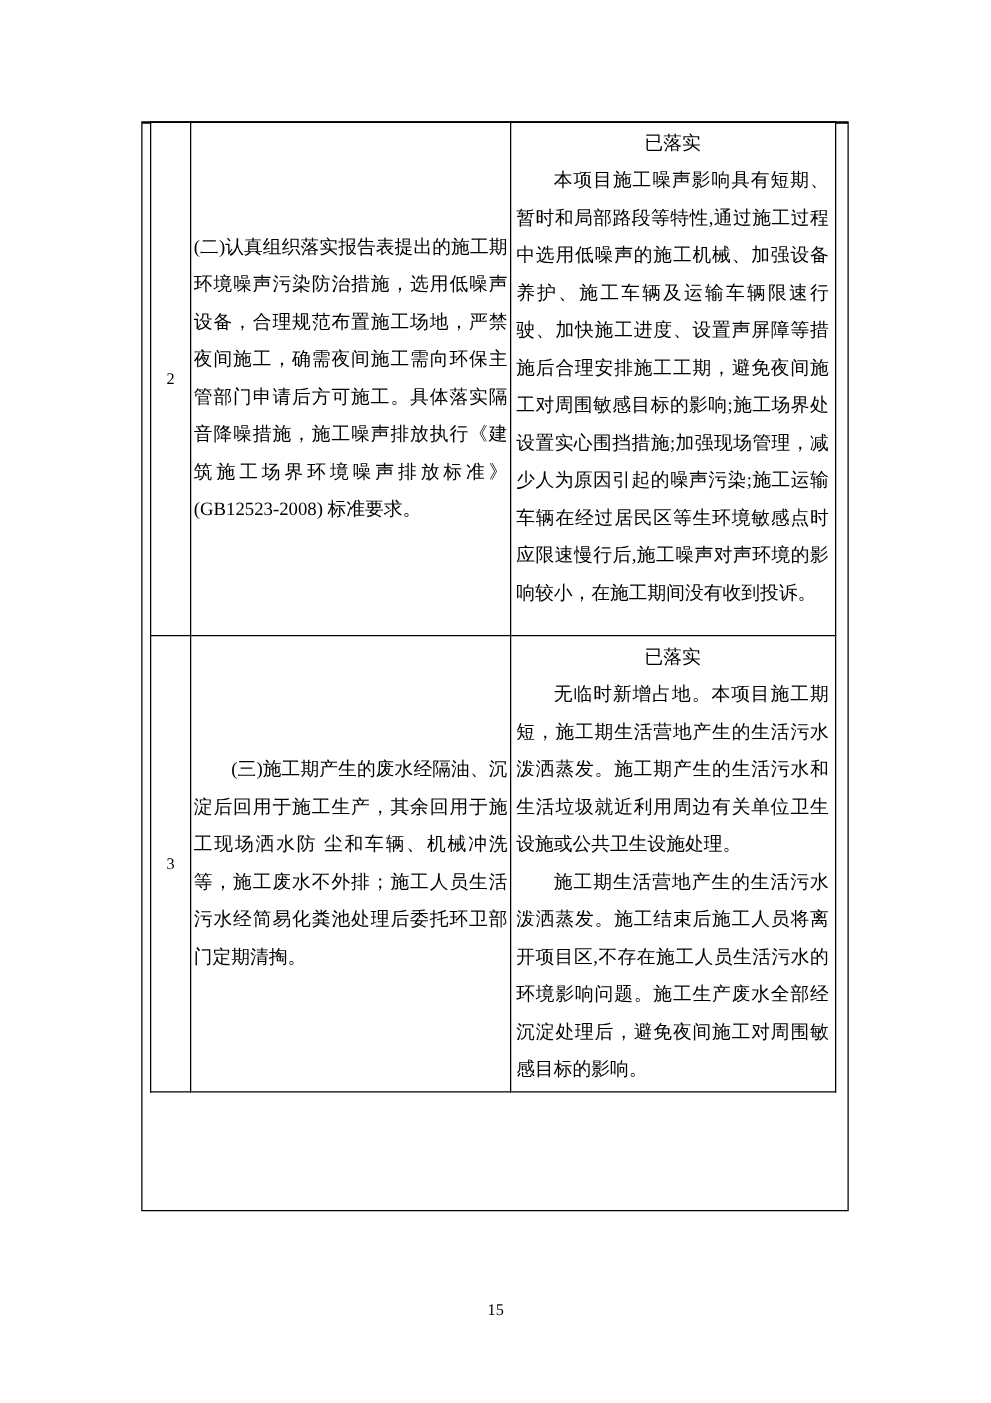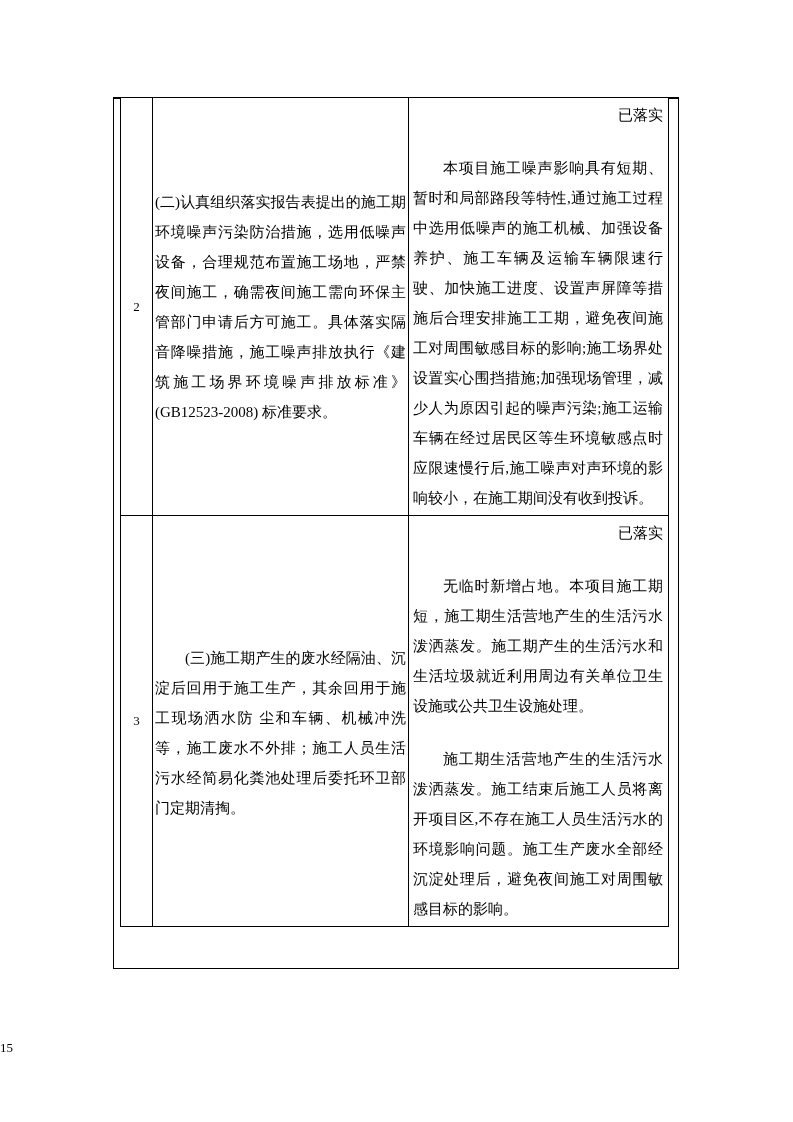--- a/index.html
+++ b/index.html
@@ -56,28 +56,28 @@
     padding: 2px 5px 2px 4px;
   }
   .para {
     margin: 0;
     font-size: 15px;
     line-height: 30px;
     text-align: justify;
     text-justify: inter-ideograph;
     letter-spacing: 0;
   }
-  .para.indent { text-indent: 30px; margin-top: 23px; }
-  .para.status { text-align: right; }
+  .para.indent { text-indent: 30px; }
+  .para.status { text-align: center; }
   .page-number {
     position: absolute;
     top: 1040px;
     left: 0;
     width: 100%;
-    text-align: left;
+    text-align: center;
     font-size: 13px;
   }
 </style>
 </head>
 <body>
 
 <div class="page">
 
   <div class="outer-box"></div>
 

